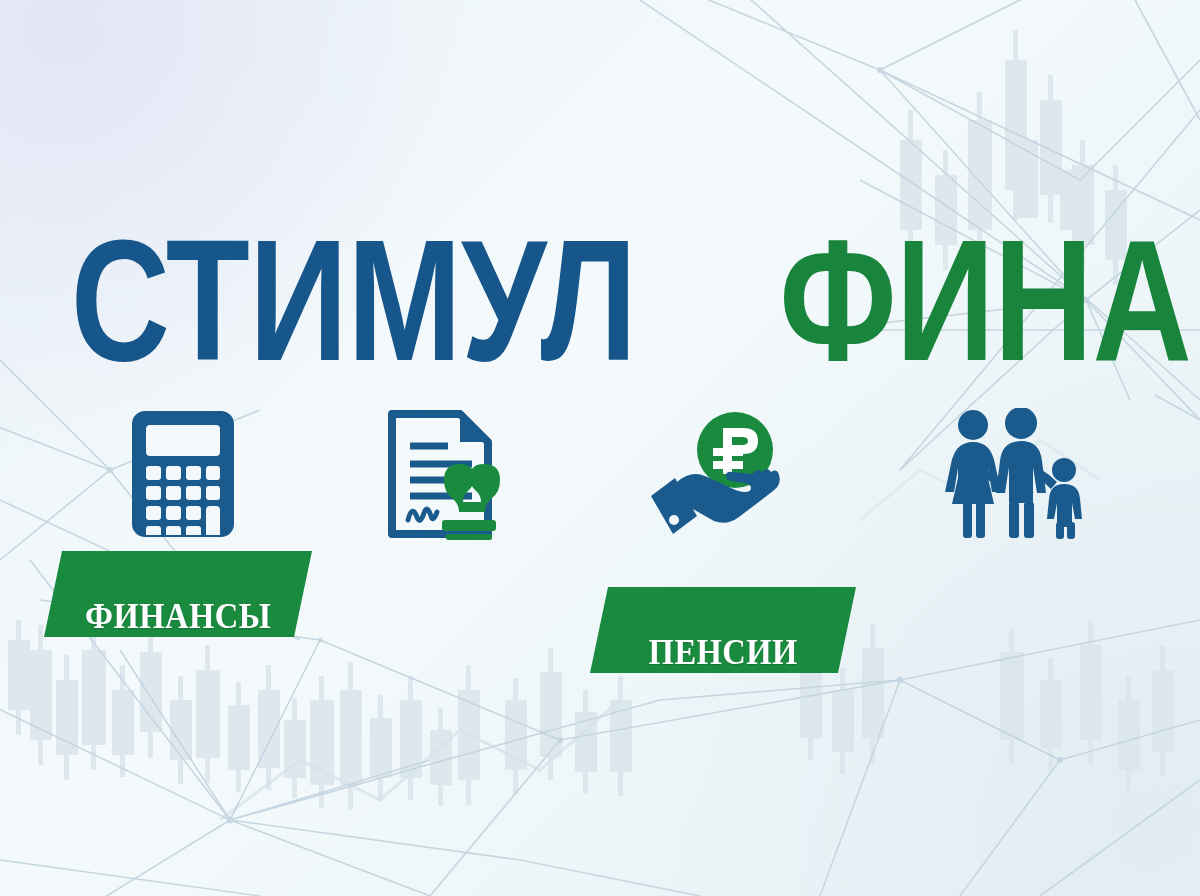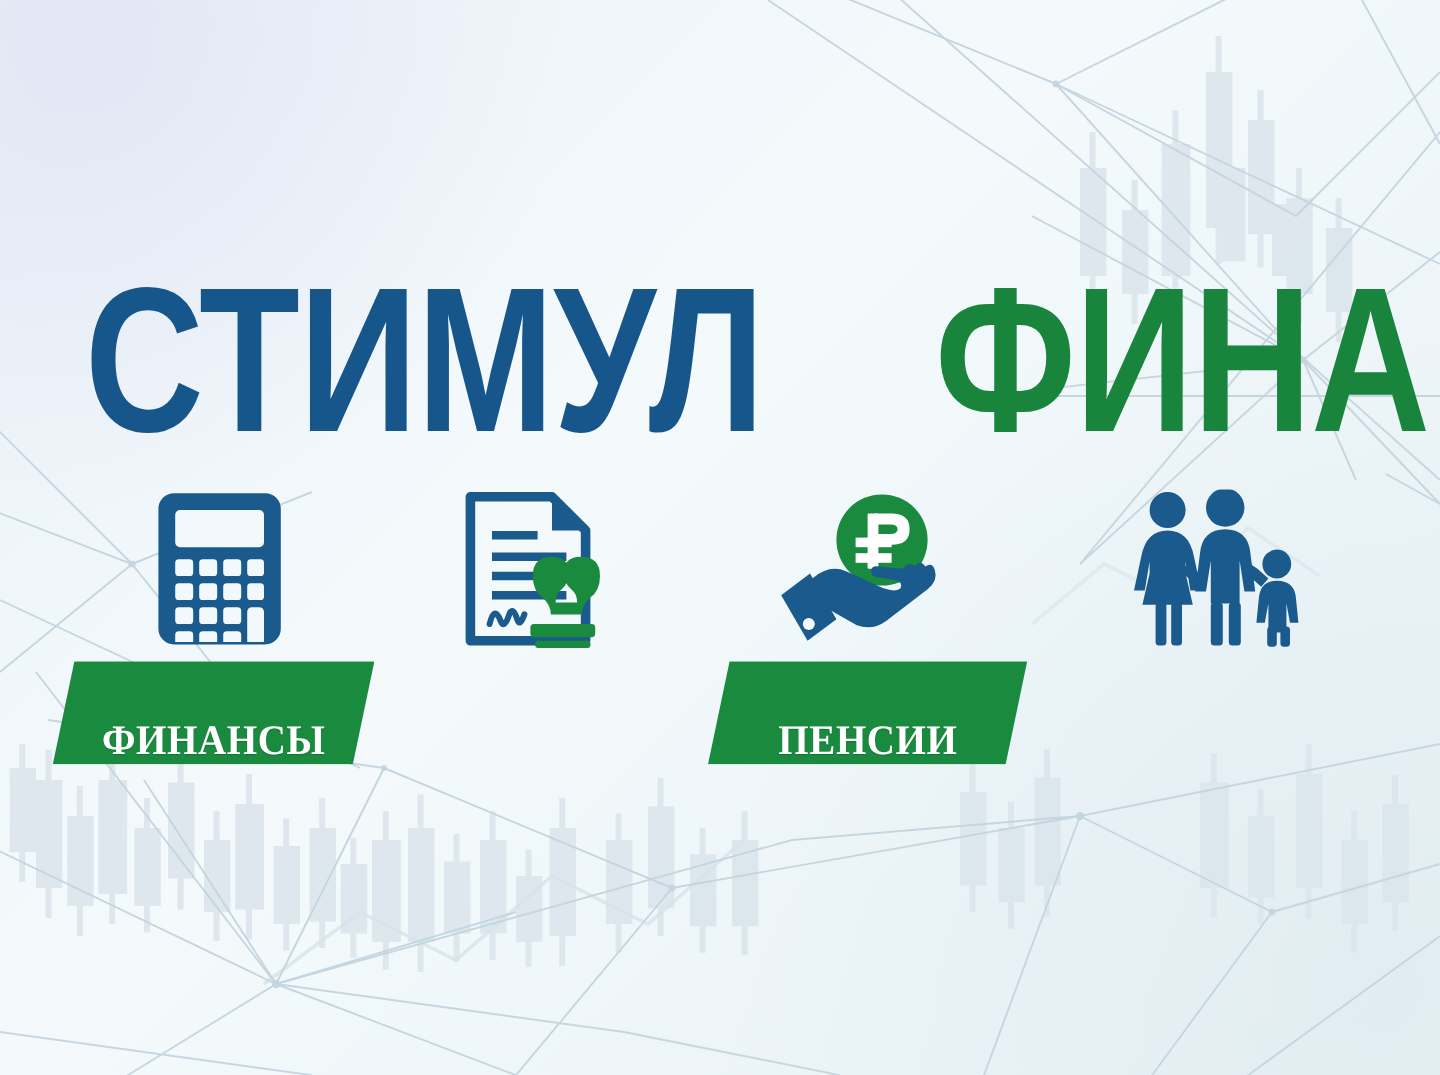--- a/index.html
+++ b/index.html
@@ -67,21 +67,21 @@
     transform:scaleX(0.93);
     transform-origin:center;
     white-space:nowrap;
   }
   .tag-green { background:#1a8a3f; }
   .tag-blue  { background:#1a5a8c; }
 
   
   #tag-0 { left:44px;   width:268px; clip-path:polygon(18px 0, 100% 0, calc(100% - 18px) 100%, 0 100%); }
   #tag-1 { left:318px;  width:266px; clip-path:polygon(18px 0, 100% 0, calc(100% - 18px) 100%, 0 100%); }
-  #tag-2 { left:590px;  width:266px; clip-path:polygon(18px 0, 100% 0, calc(100% - 18px) 100%, 0 100%); }
+  #tag-2 { left:590px;  width:266px; clip-path:polygon(18px 0, 100% 0, calc(100% - 18px) 100%, 0 100%);margin-top:36px; }
   #tag-3 { left:862px;  width:296px; clip-path:polygon(18px 0, 100% 0, calc(100% - 18px) 100%, 0 100%); }
 
   #tag-0 .tag-label, #tag-1 .tag-label, #tag-2 .tag-label { font-size:35px; letter-spacing:0.5px; }
   #tag-3 .tag-label { font-size:33px; line-height:1.07; letter-spacing:0.5px; }
 </style>
 </head>
 <body>
 
 <div id="banner">
 

